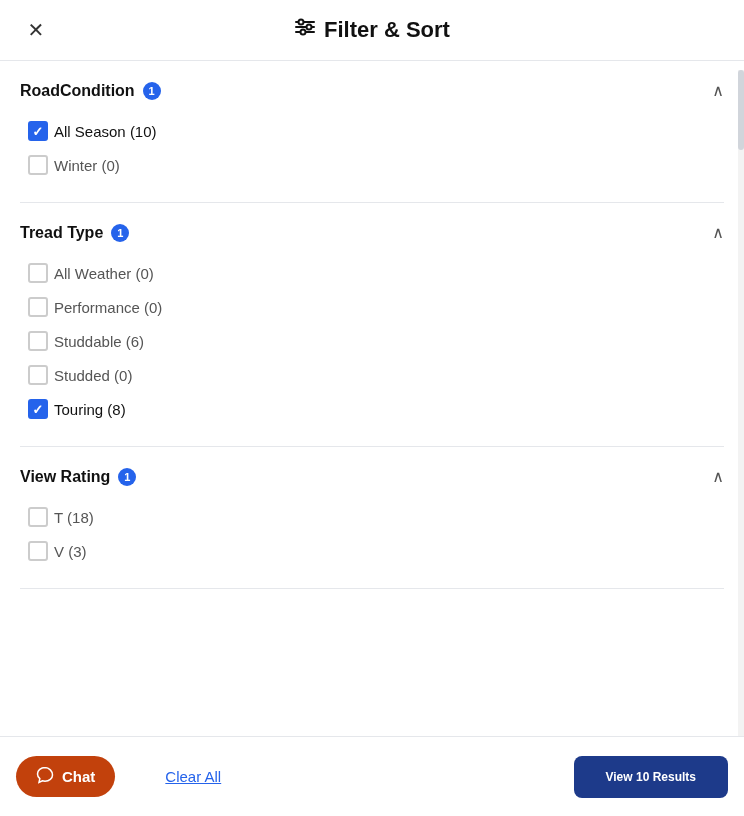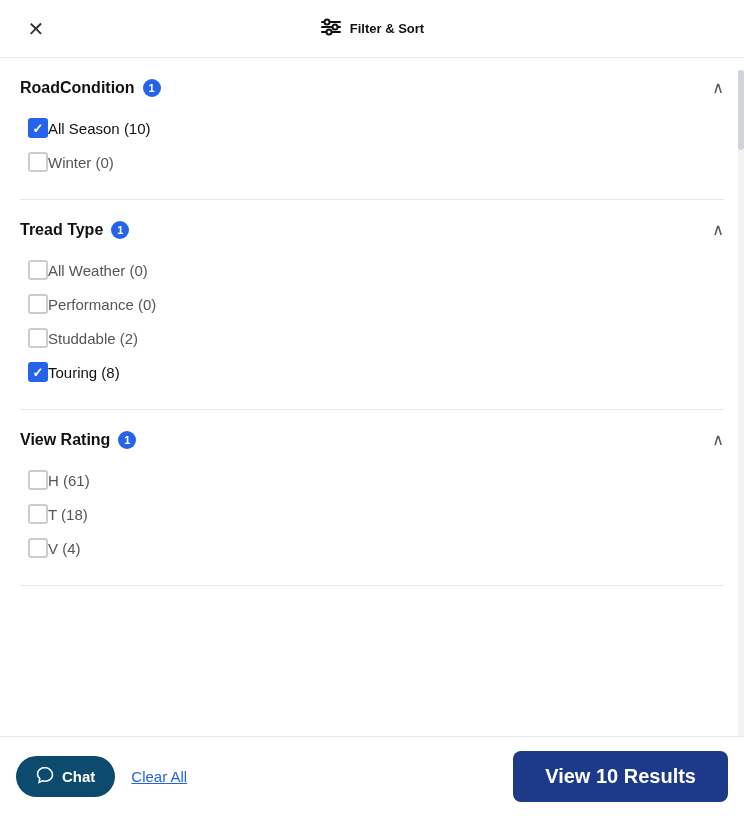--- a/index.html
+++ b/index.html
@@ -18,21 +18,21 @@
       align-items: center;
       justify-content: center;
       padding: 16px 20px;
       border-bottom: 1px solid #e5e7eb;
       position: relative;
     }
     .header-title {
       display: flex;
       align-items: center;
       gap: 8px;
-      font-size: 13px;
+      font-size: 22px;
       font-weight: 600;
       color: #111;
     }
     .close-btn {
       position: absolute;
       left: 20px;
       background: none;
       border: none;
       cursor: pointer;
       font-size: 20px;
@@ -85,21 +85,21 @@
     }
     .chevron {
       font-size: 16px;
       color: #555;
     }
 
     
     .filter-item {
       display: flex;
       align-items: center;
-      gap: 0;
+      gap: 6px;
       padding: 7px 8px;
       cursor: pointer;
     }
     .filter-item label {
       font-size: 15px;
       color: #555;
       cursor: pointer;
     }
     .filter-item.checked label {
       color: #111;
@@ -136,21 +136,21 @@
       width: 744px;
       height: 80px;
       background: #fff;
       border-top: 1px solid #e5e7eb;
       display: flex;
       align-items: center;
       padding: 0 16px;
       gap: 16px;
     }
     .chat-btn {
-      background: #0c4a6e;
+      background: #c2410c;
       color: #fff;
       border: none;
       border-radius: 30px;
       padding: 10px 20px;
       font-size: 15px;
       font-weight: 600;
       cursor: pointer;
       display: flex;
       align-items: center;
       gap: 8px;
@@ -158,29 +158,30 @@
     }
     .clear-all-btn {
       background: none;
       border: none;
       color: #2563eb;
       font-size: 15px;
       font-weight: 500;
       cursor: pointer;
       white-space: nowrap;
       text-decoration: underline;
+      margin-left: 34px;
     }
     .view-results-btn {
       margin-left: auto;
       background: #1d3a8a;
       color: #fff;
       border: none;
       border-radius: 8px;
       padding: 14px 32px;
-      font-size: 20px;
+      font-size: 12px;
       font-weight: 600;
       cursor: pointer;
       white-space: nowrap;
     }
 
     
     .filter-content::-webkit-scrollbar { width: 6px; }
     .filter-content::-webkit-scrollbar-track { background: #f1f1f1; }
     .filter-content::-webkit-scrollbar-thumb { background: #ccc; border-radius: 3px; }
 
@@ -254,46 +255,46 @@
       <div class="filter-item">
         <div class="cb"></div>
         <label>All Weather  (0)</label>
       </div>
       <div class="filter-item">
         <div class="cb"></div>
         <label>Performance  (0)</label>
       </div>
       <div class="filter-item">
         <div class="cb"></div>
-        <label>Studdable  (2)</label>
+        <label>Studdable  (6)</label>
+      </div>
+      <div class="filter-item">
+        <div class="cb"></div>
+        <label>Studded  (0)</label>
       </div>
       <div class="filter-item checked">
         <div class="cb checked"></div>
         <label>Touring  (8)</label>
       </div>
     </div>
     <div class="filter-section">
       <div class="section-header">
         <div class="section-title">
           <span>View Rating</span>
           <span class="info-badge">1</span>
         </div>
         <span class="chevron">∧</span>
       </div>
       <div class="filter-item">
         <div class="cb"></div>
-        <label>H  (61)</label>
-      </div>
-      <div class="filter-item">
-        <div class="cb"></div>
         <label>T  (18)</label>
       </div>
       <div class="filter-item">
         <div class="cb"></div>
-        <label>V  (4)</label>
+        <label>V  (3)</label>
       </div>
     </div>
   </div>
 
 <div class="scrollbar-right">
   <div class="scrollbar-thumb"></div>
 </div>
 
 <div class="footer">
   <button class="chat-btn">

